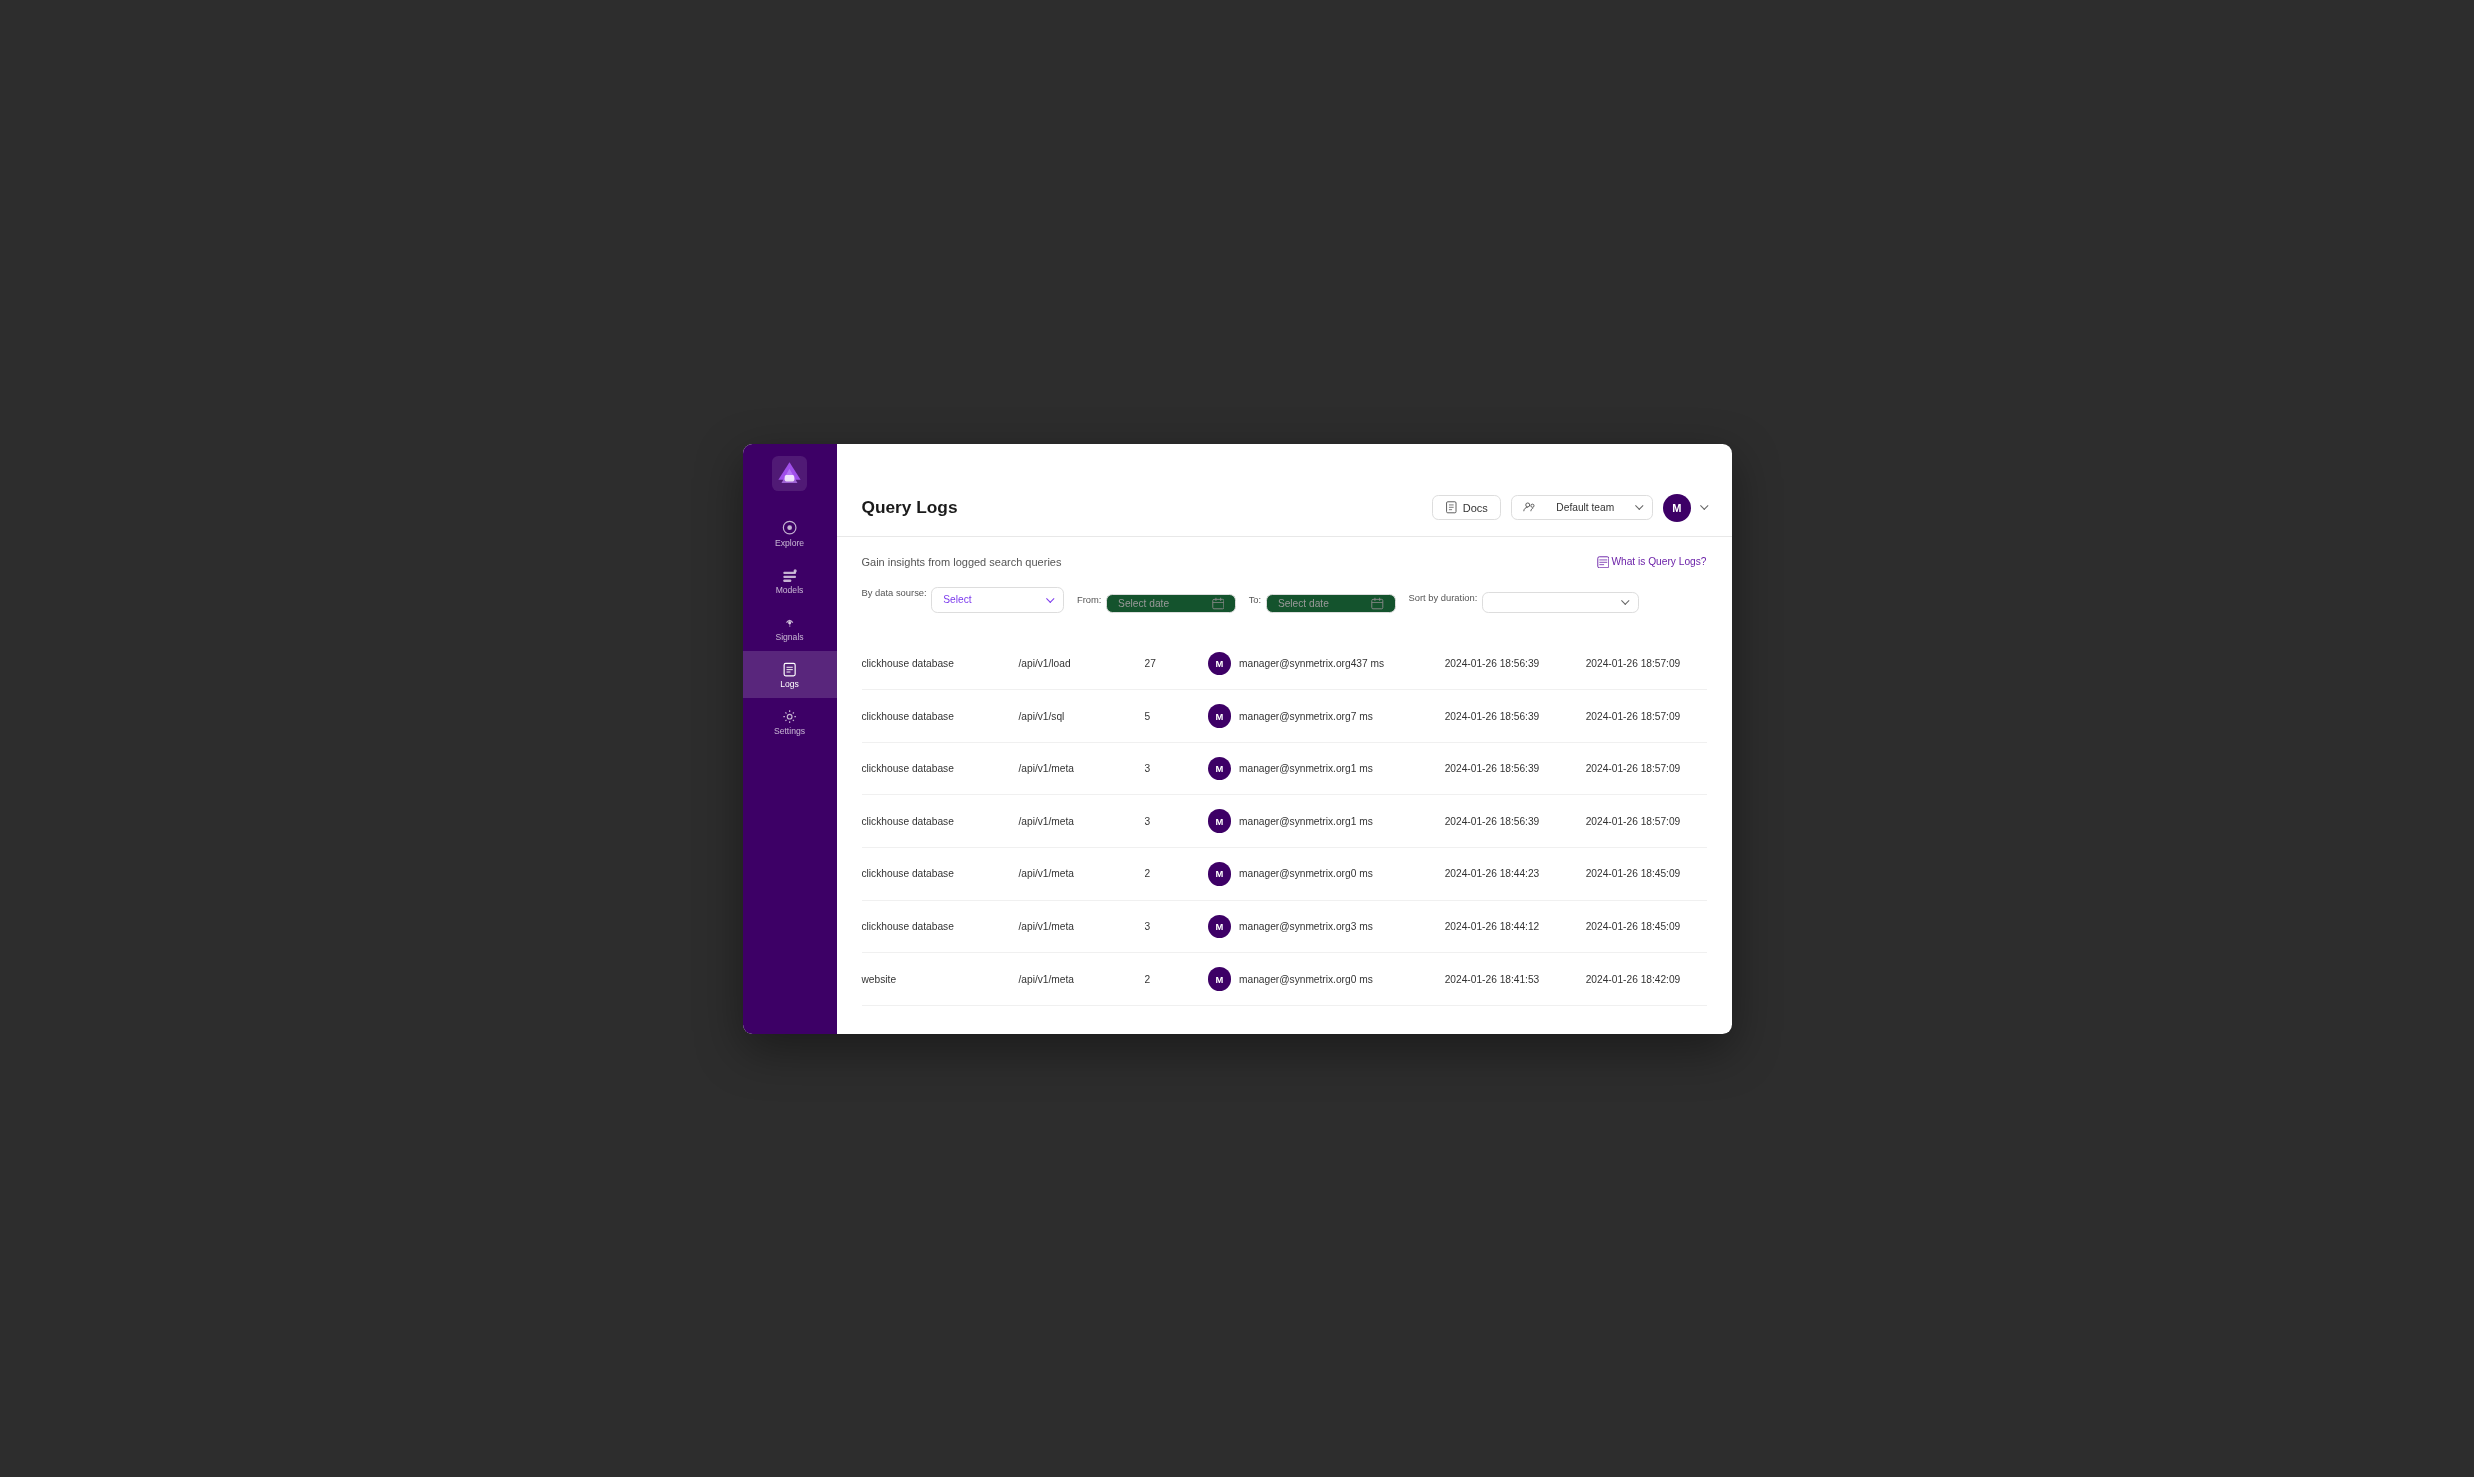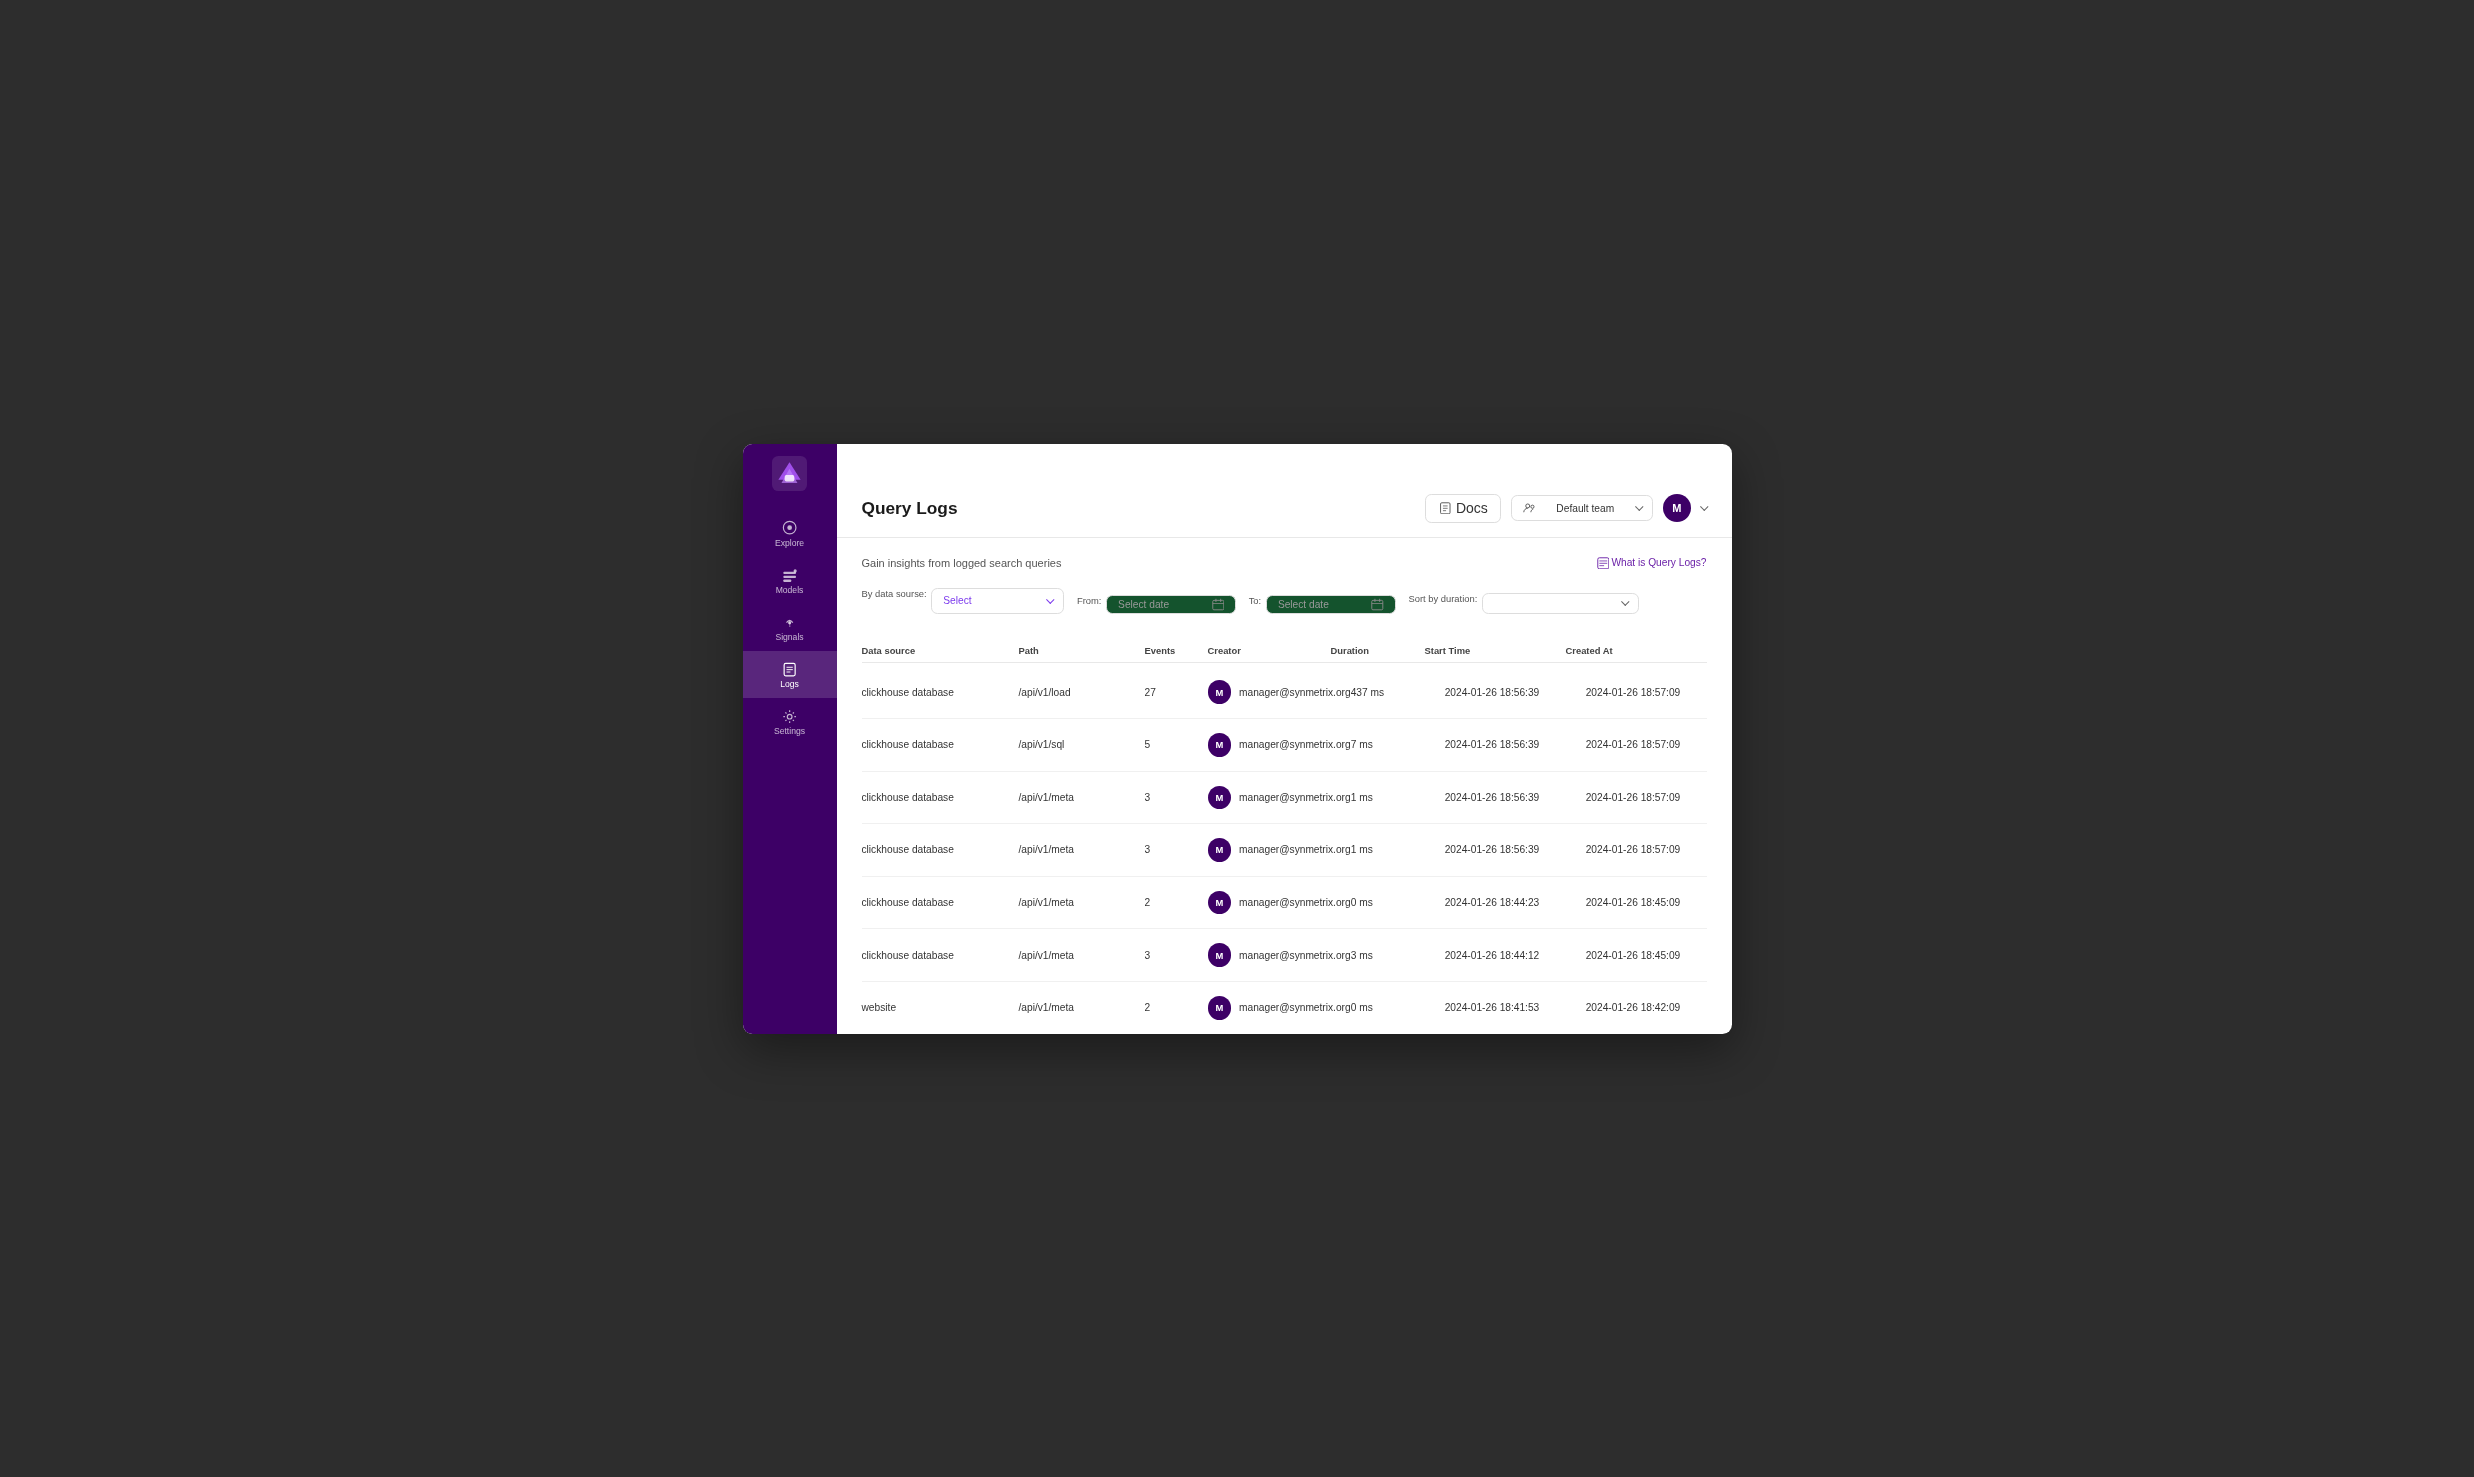--- a/index.html
+++ b/index.html
@@ -93,21 +93,21 @@
     }
     .btn-docs {
       display: flex;
       align-items: center;
       gap: 4.7px;
       padding: 5.5px 12.6px;
       border: 0.8px solid #ddd;
       border-radius: 6.3px;
       background: #fff;
       cursor: pointer;
-      font-size: 14px;
+      font-size: 11px;
       color: #333;
     }
     .btn-team {
       display: flex;
       align-items: center;
       gap: 21px;
       padding: 5.5px 11px;
       border: 0.8px solid #ddd;
       border-radius: 6.3px;
       background: #fff;
@@ -438,29 +438,20 @@
         <div class="filter-group">
           <label class="filter-label">Sort by duration:</label>
           <div class="filter-sort">
             <span></span>
             <span class="chevron-down"></span>
           </div>
         </div>
       </div>
 
       <div class="table-container">
-        <div class="table-header">
-          <div class="table-header-cell">Data source</div>
-          <div class="table-header-cell">Path</div>
-          <div class="table-header-cell">Events</div>
-          <div class="table-header-cell">Creator</div>
-          <div class="table-header-cell">Duration</div>
-          <div class="table-header-cell">Start Time</div>
-          <div class="table-header-cell">Created At</div>
-        </div>
         <div id="table-body">
             <div class="table-row">
     <div class="table-cell">clickhouse database</div>
     <div class="table-cell">/api/v1/load</div>
     <div class="table-cell">27</div>
     <div class="table-cell creator-cell">
       <div class="creator-avatar">M</div>
       <span class="creator-email">manager@synmetrix.org</span>
     </div>
     <div class="table-cell">437 ms</div>

